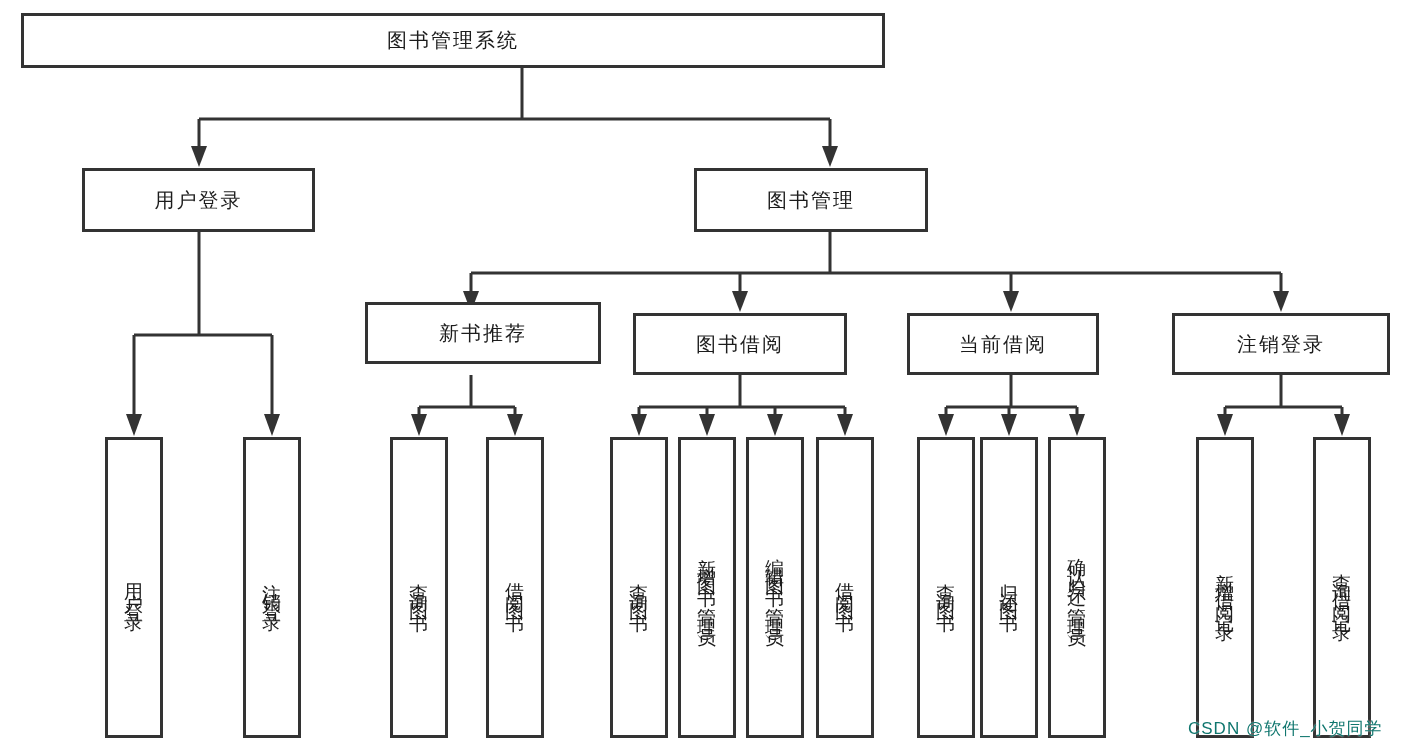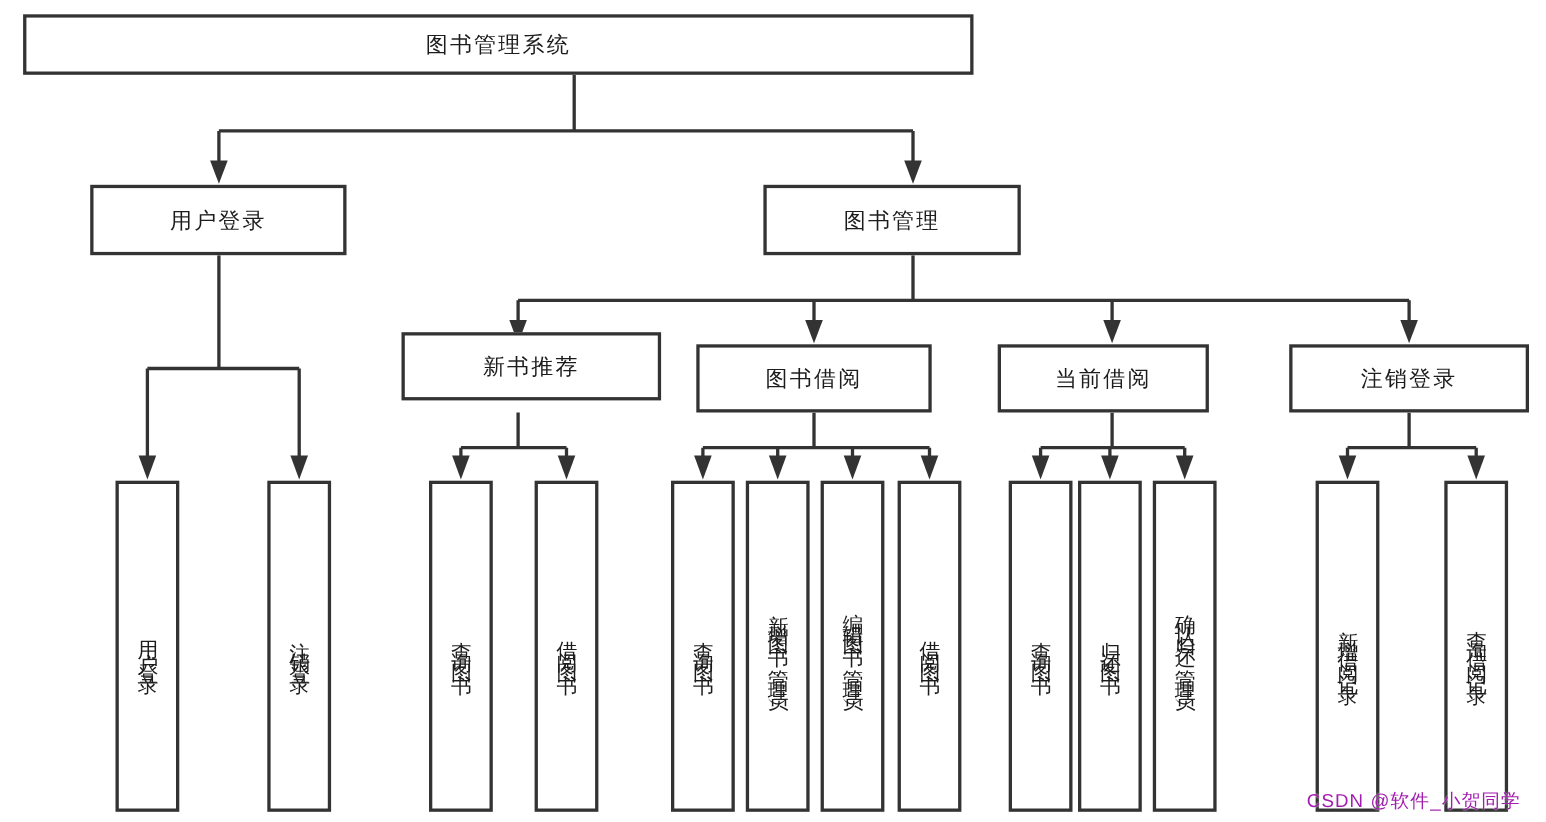--- a/index.html
+++ b/index.html
@@ -29,21 +29,21 @@
     letter-spacing:10px;
     color:#1c1c1c;
     line-height:1;
   }
   .watermark{
     position:absolute;
     left:1188px;
     top:717px;
     z-index:5;
     font-size:17px;
-    color:#a21caf;
+    color:#0f766e;
     letter-spacing:1px;
     white-space:nowrap;
     text-shadow:0 0 2px #ffffff;
   }
 </style>
 </head>
 <body>
 
 <div class="canvas">
 

